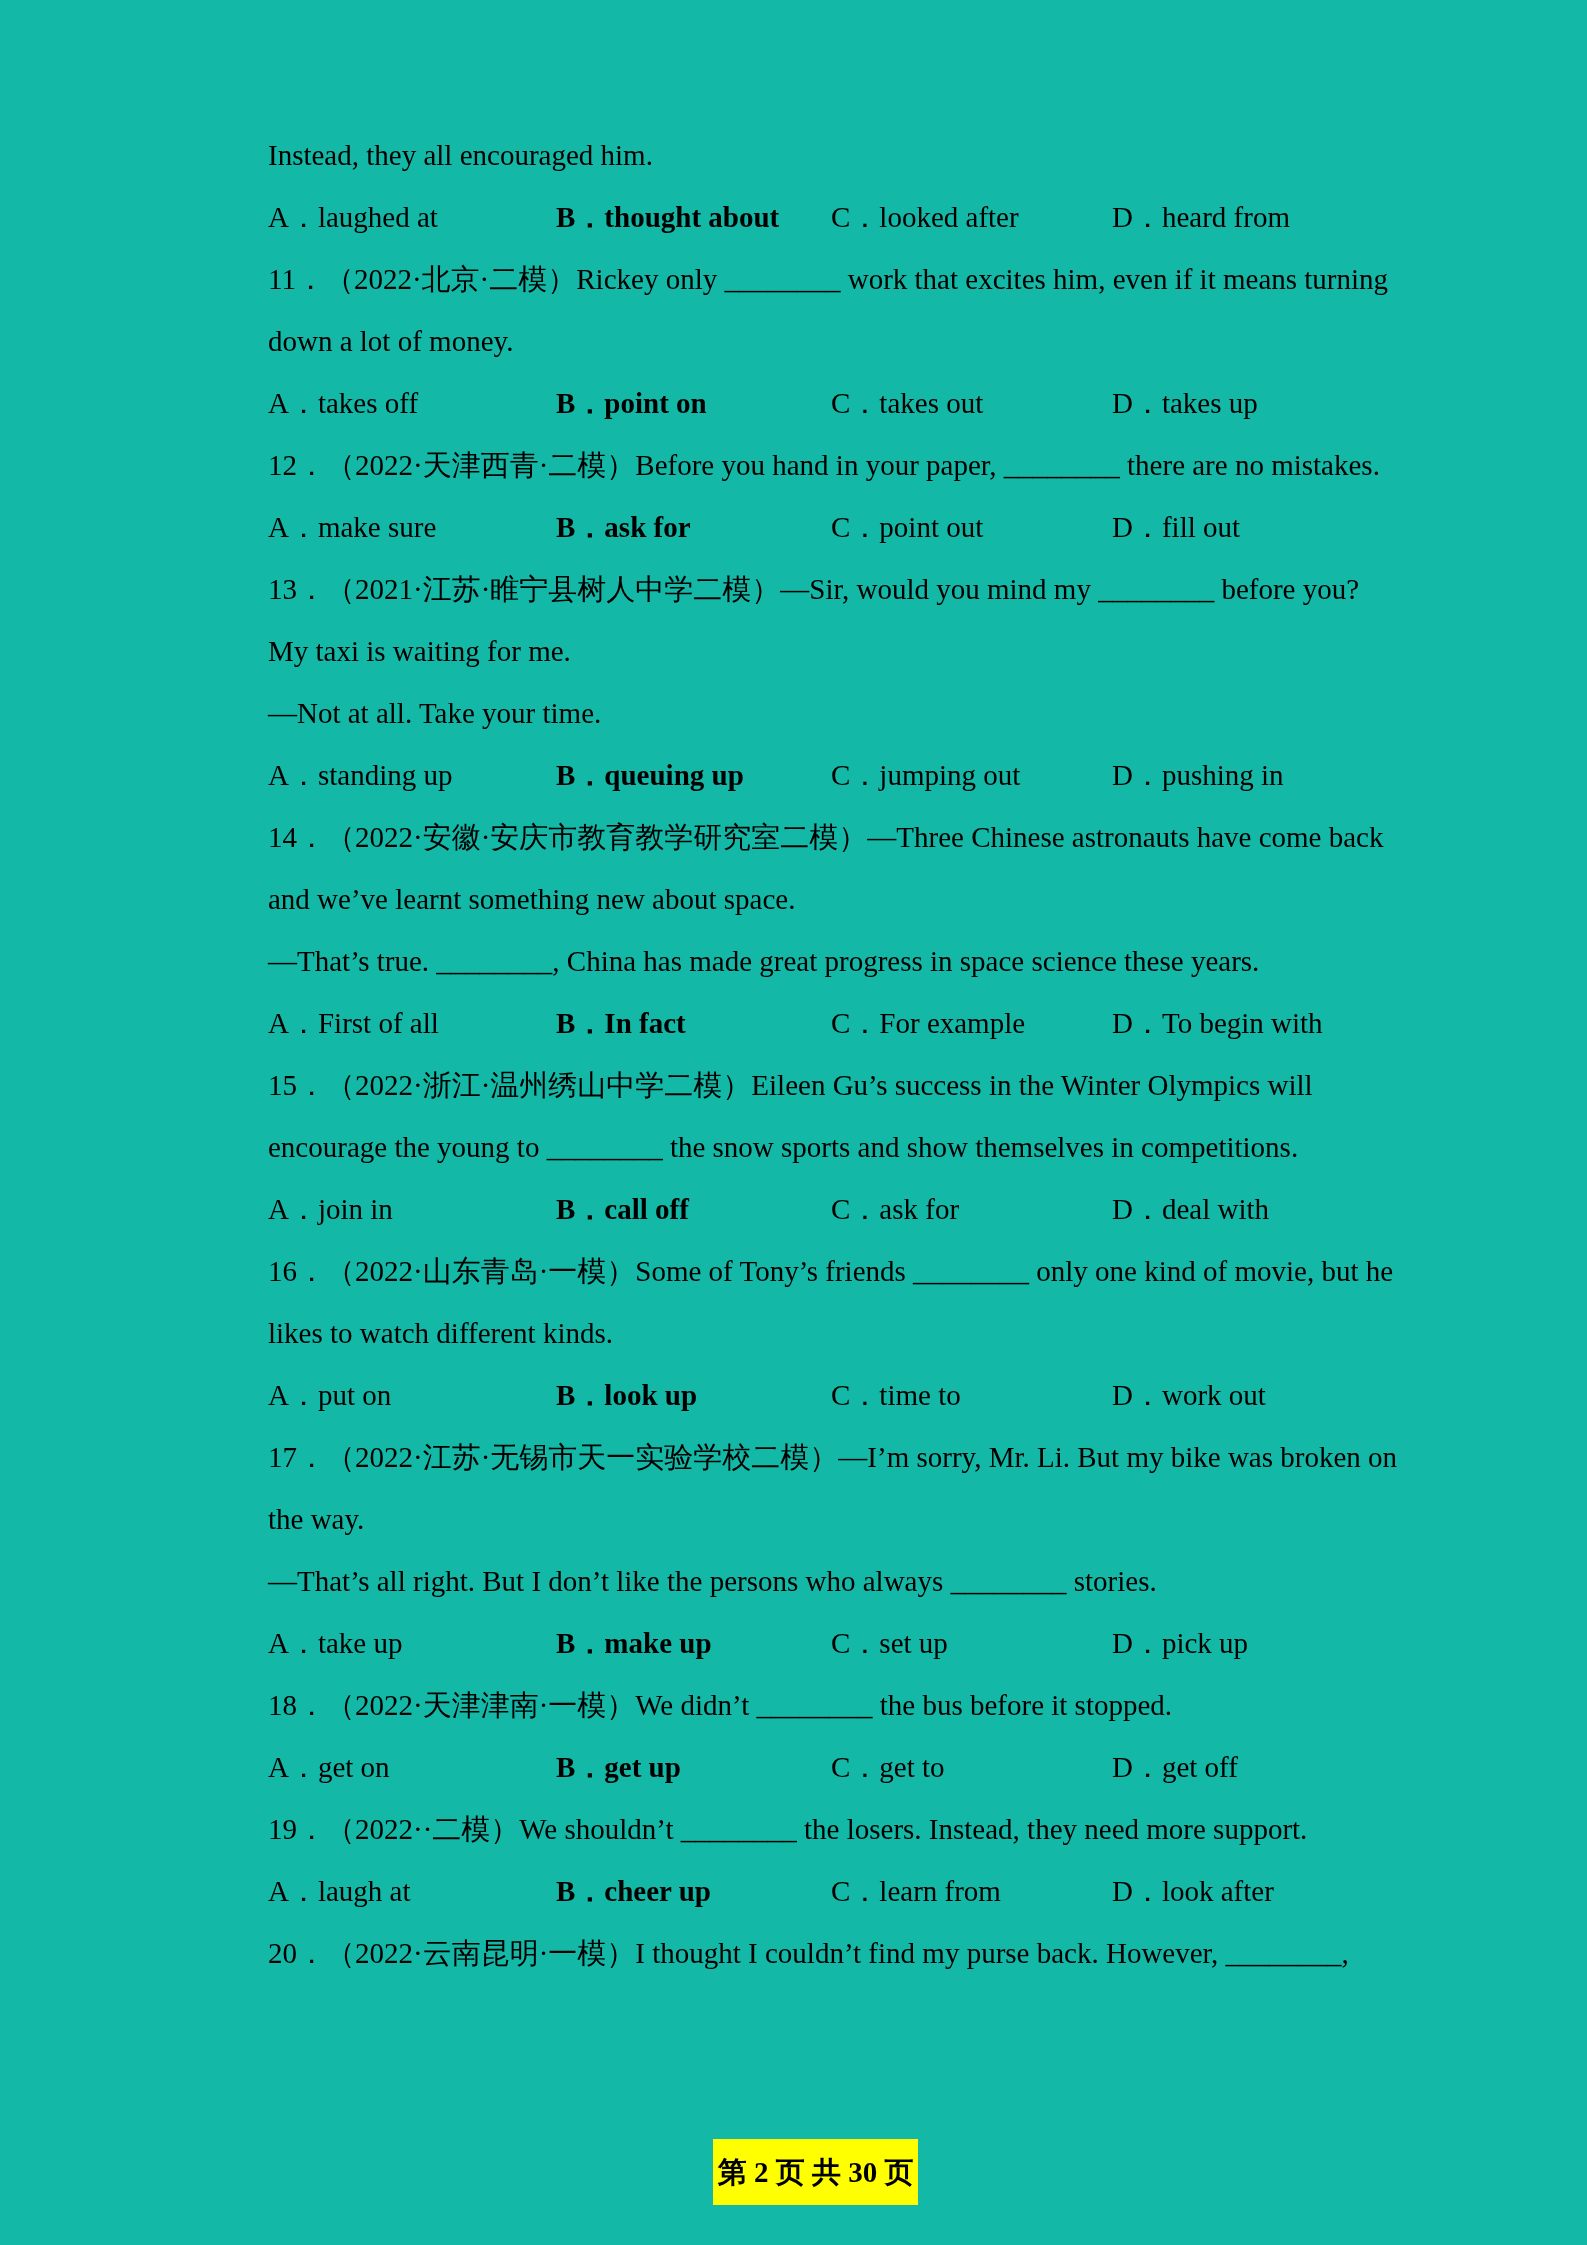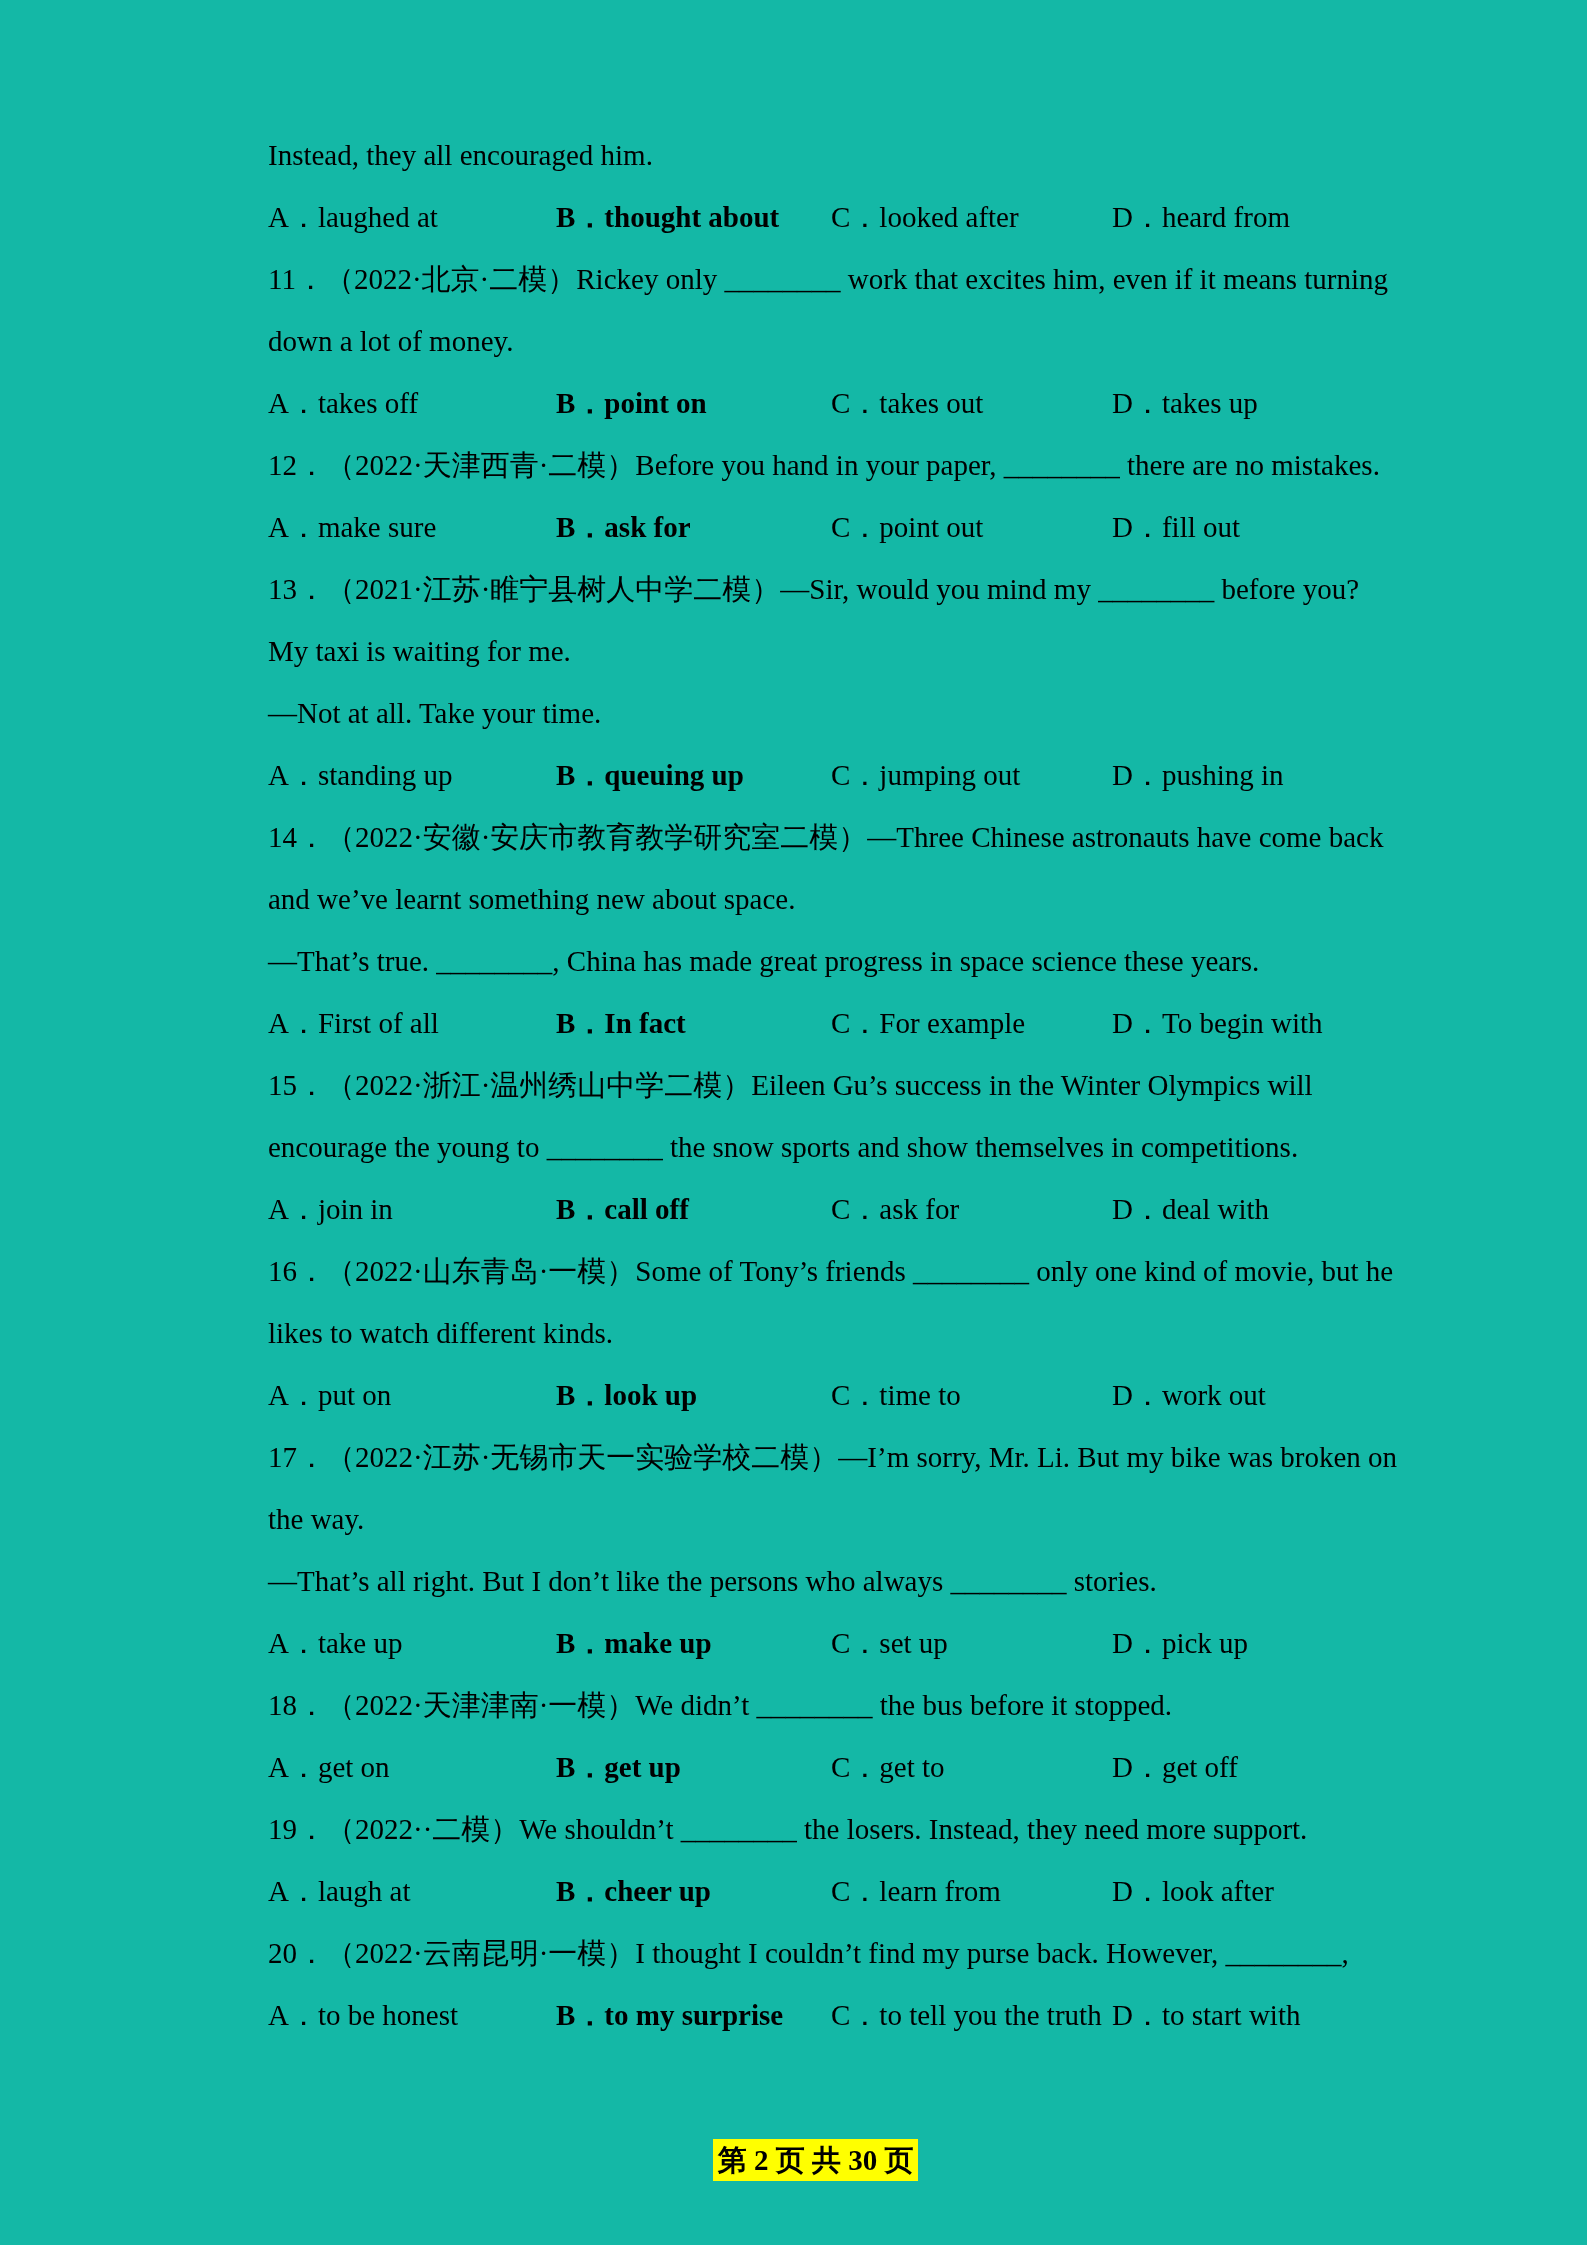--- a/index.html
+++ b/index.html
@@ -44,21 +44,21 @@
     left: 0;
     width: 100%;
     text-align: center;
   }
   .page-badge {
     display: inline-block;
     background: #ffff00;
     font-weight: bold;
     font-size: 29px;
     line-height: 42px;
-    padding: 0 5px;
+    padding: 12px 5px;
     margin-left: 44px;
   }
 </style>
 </head>
 <body>
 
 <div class="page">
   <div class="content">
       <div class="line text-line">Instead, they all encouraged him.</div>
       <div class="line options-line">
@@ -133,23 +133,17 @@
         <span class="option col-3">D．get off</span>
       </div>
       <div class="line text-line">19．（2022··二模）We shouldn’t ________ the losers. Instead, they need more support.</div>
       <div class="line options-line">
         <span class="option col-0">A．laugh at</span>
         <span class="option col-1">B．cheer up</span>
         <span class="option col-2">C．learn from</span>
         <span class="option col-3">D．look after</span>
       </div>
       <div class="line text-line">20．（2022·云南昆明·一模）I thought I couldn’t find my purse back. However, ________,</div>
-      <div class="line options-line">
-        <span class="option col-0">A．to be honest</span>
-        <span class="option col-1">B．to my surprise</span>
-        <span class="option col-2">C．to tell you the truth</span>
-        <span class="option col-3">D．to start with</span>
-      </div>
     </div>
   <div class="footer">
     <span class="page-badge">第 2 页 共 30 页</span>
   </div>
 </div>
 
 </body></html>

